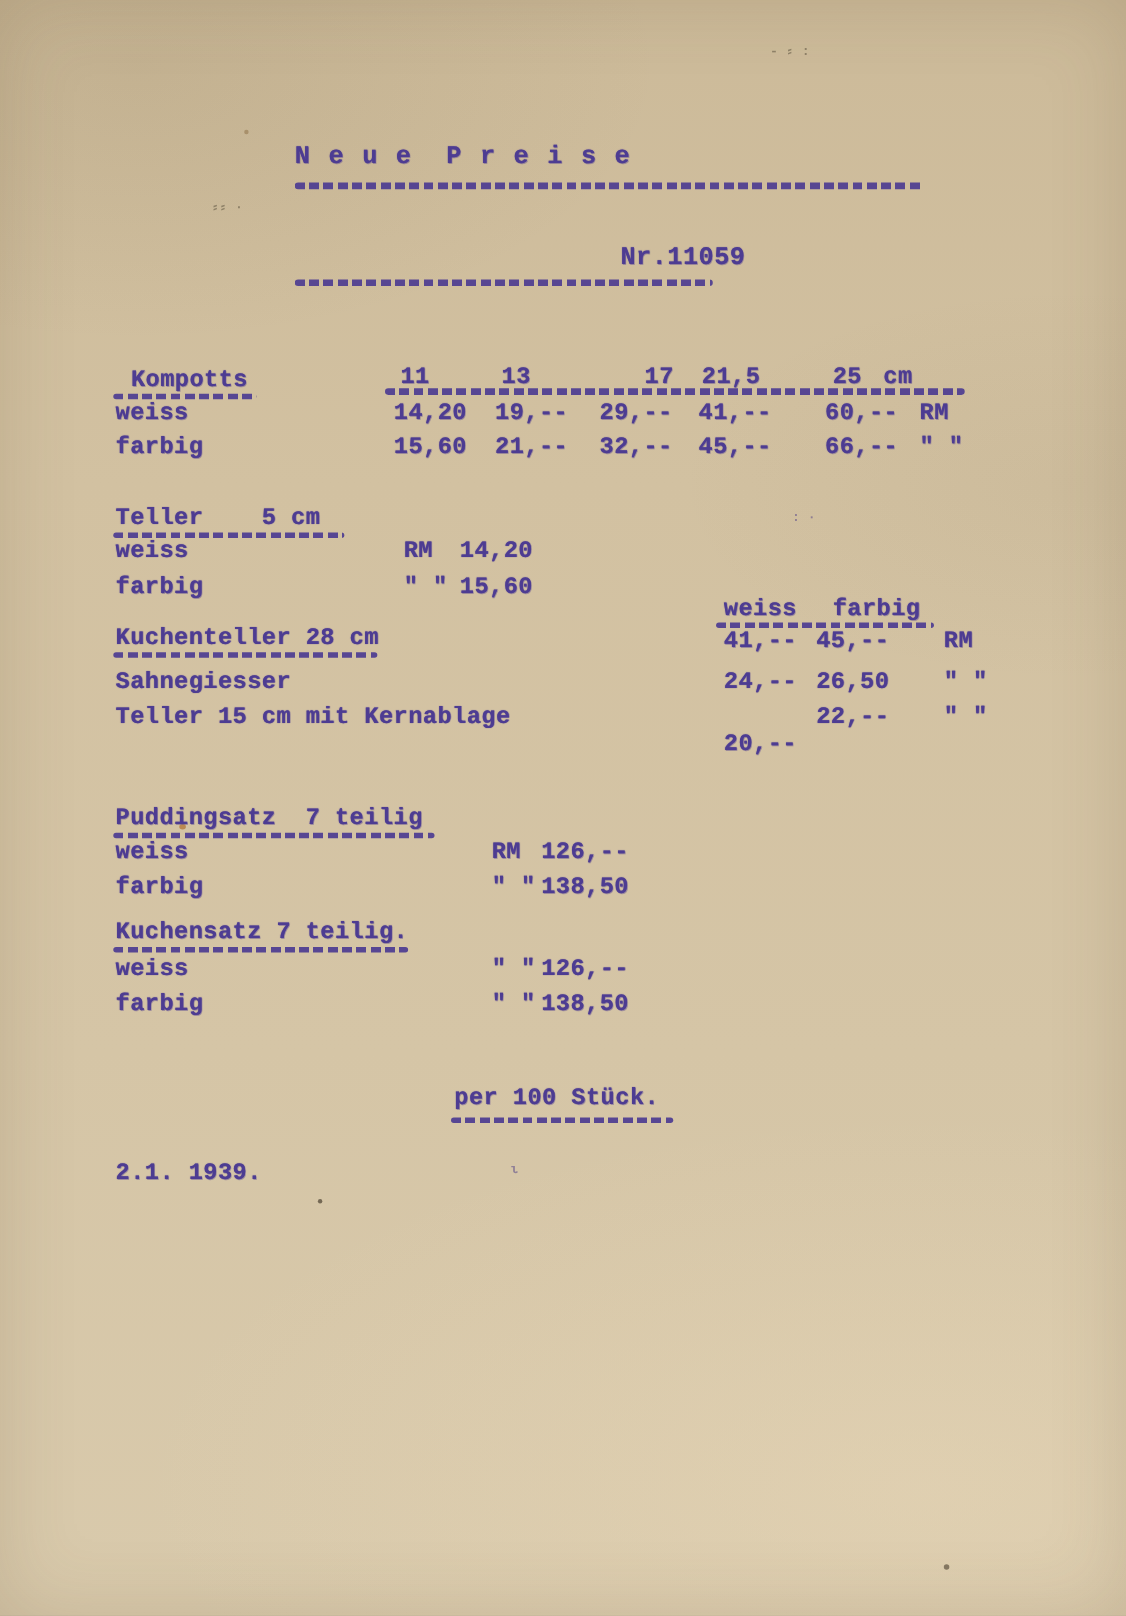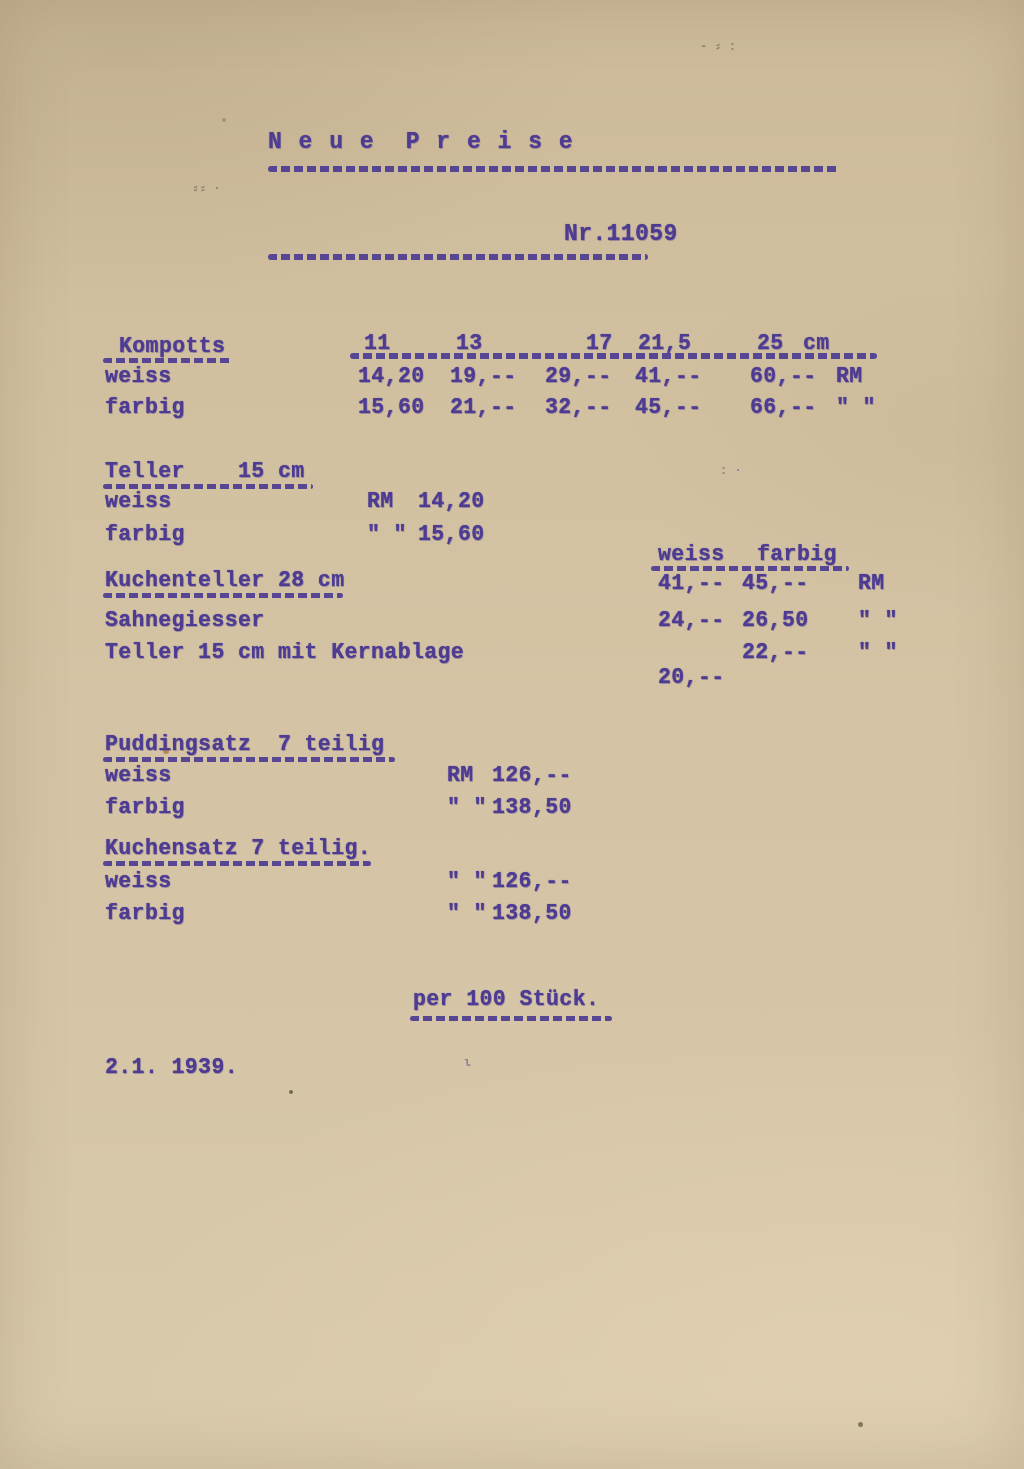--- a/index.html
+++ b/index.html
@@ -89,21 +89,21 @@
   <div class="t" style="left:836px; top:364px;">RM</div>
 
   <div class="t" style="left:105px; top:395px;">farbig</div>
   <div class="t" style="left:358px; top:395px;">15,60</div>
   <div class="t" style="left:450px; top:395px;">21,--</div>
   <div class="t" style="left:545px; top:395px;">32,--</div>
   <div class="t" style="left:635px; top:395px;">45,--</div>
   <div class="t" style="left:750px; top:395px;">66,--</div>
   <div class="t" style="left:836px; top:395px;">" "</div>
 
-  <div class="t" style="left:105px; top:459px;">Teller    15 cm</div>
+  <div class="t" style="left:105px; top:459px;">Teller    5 cm</div>
   <div class="chain thin" style="left:103px; top:484px; width:210px;"></div>
 
   <div class="t" style="left:105px; top:489px;">weiss</div>
   <div class="t" style="left:367px; top:489px;">RM</div>
   <div class="t" style="left:418px; top:489px;">14,20</div>
 
   <div class="t" style="left:105px; top:522px;">farbig</div>
   <div class="t" style="left:367px; top:522px;">" "</div>
   <div class="t" style="left:418px; top:522px;">15,60</div>
 

